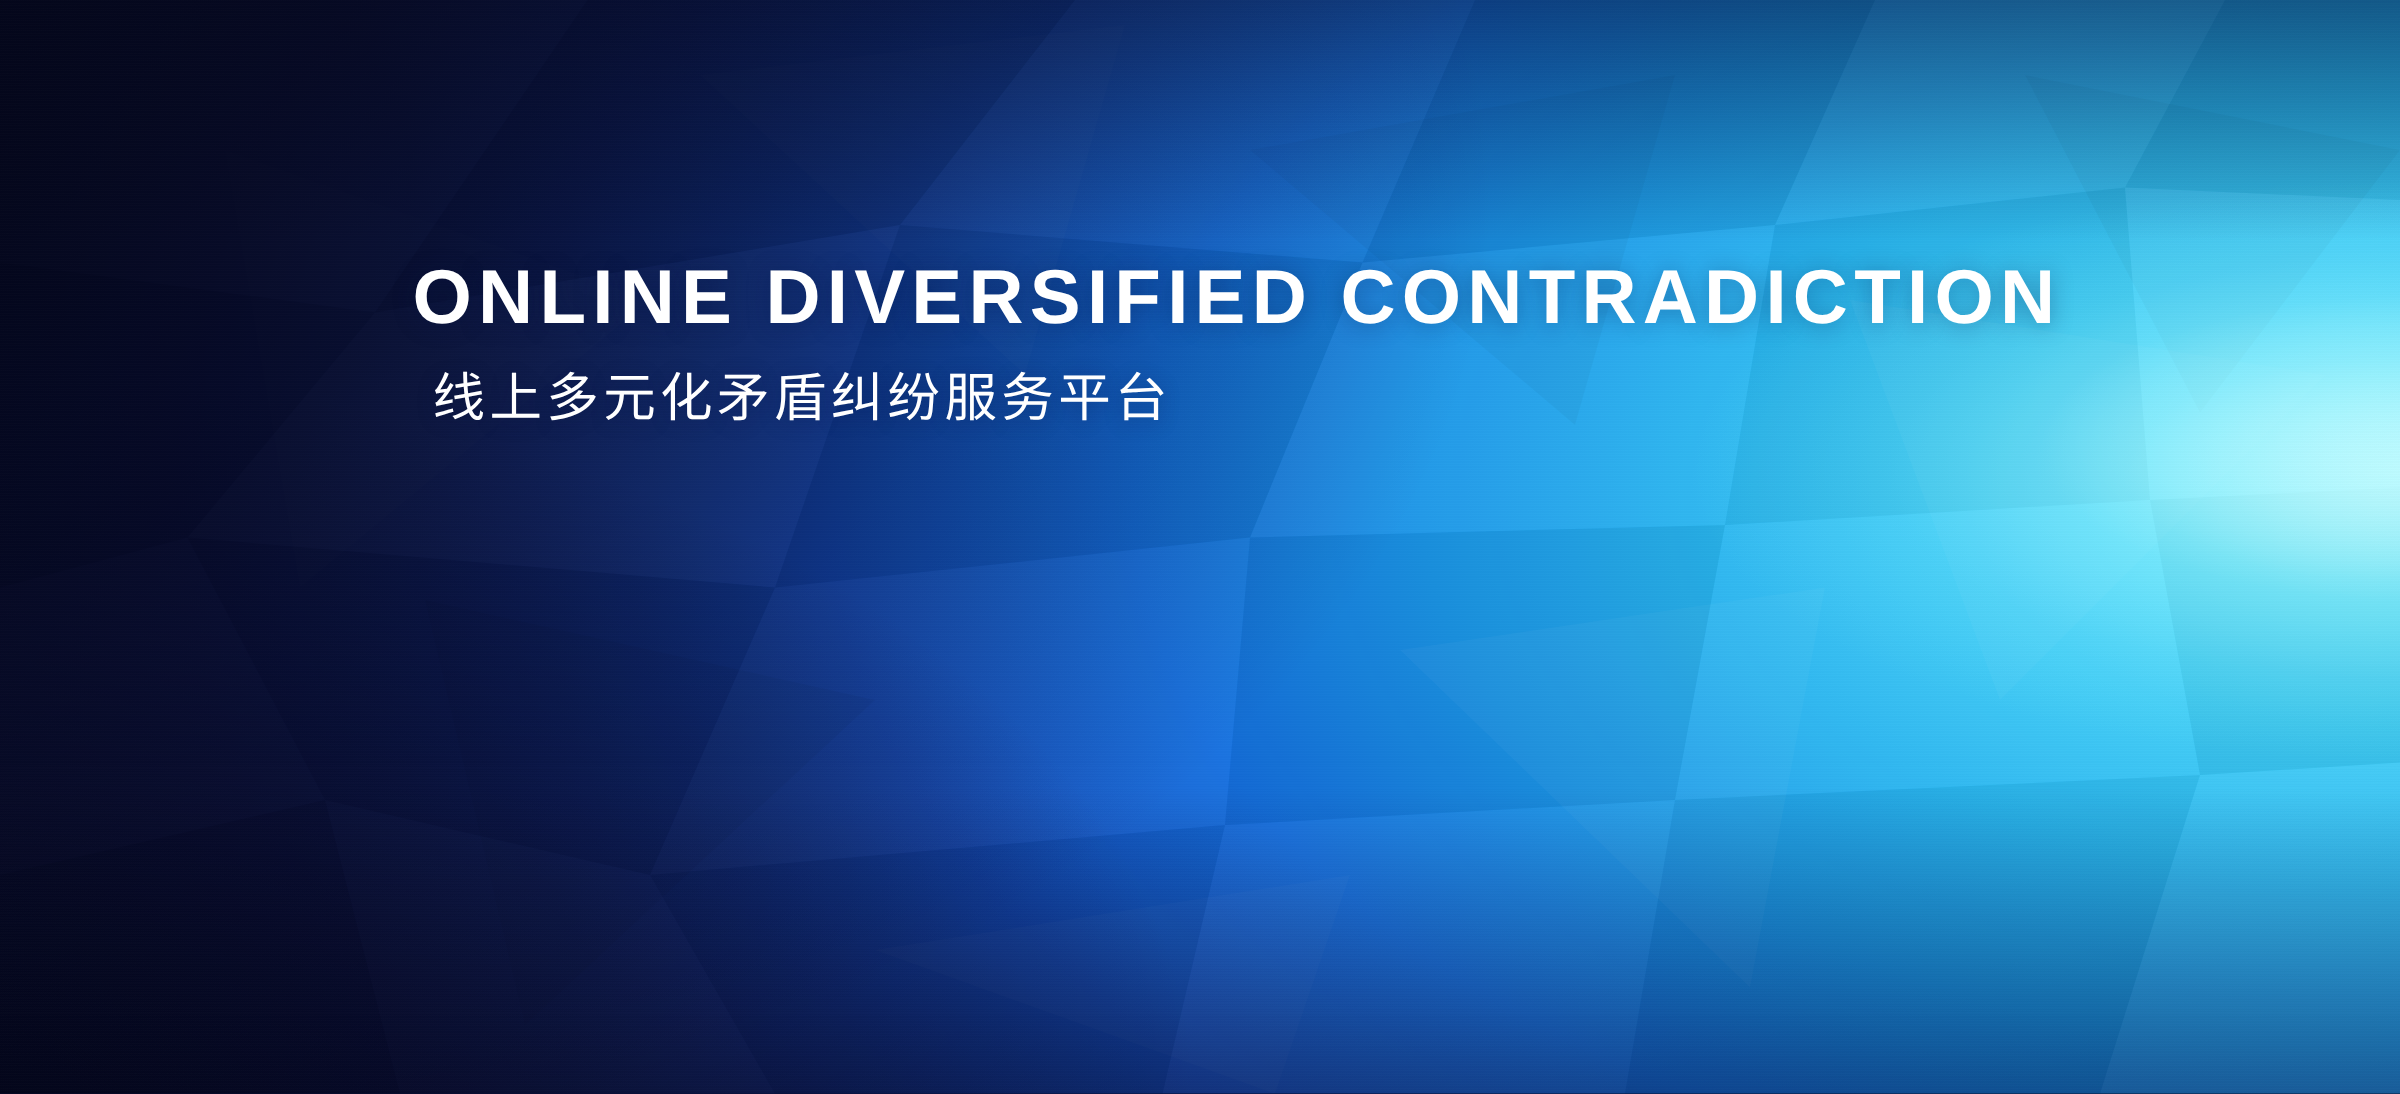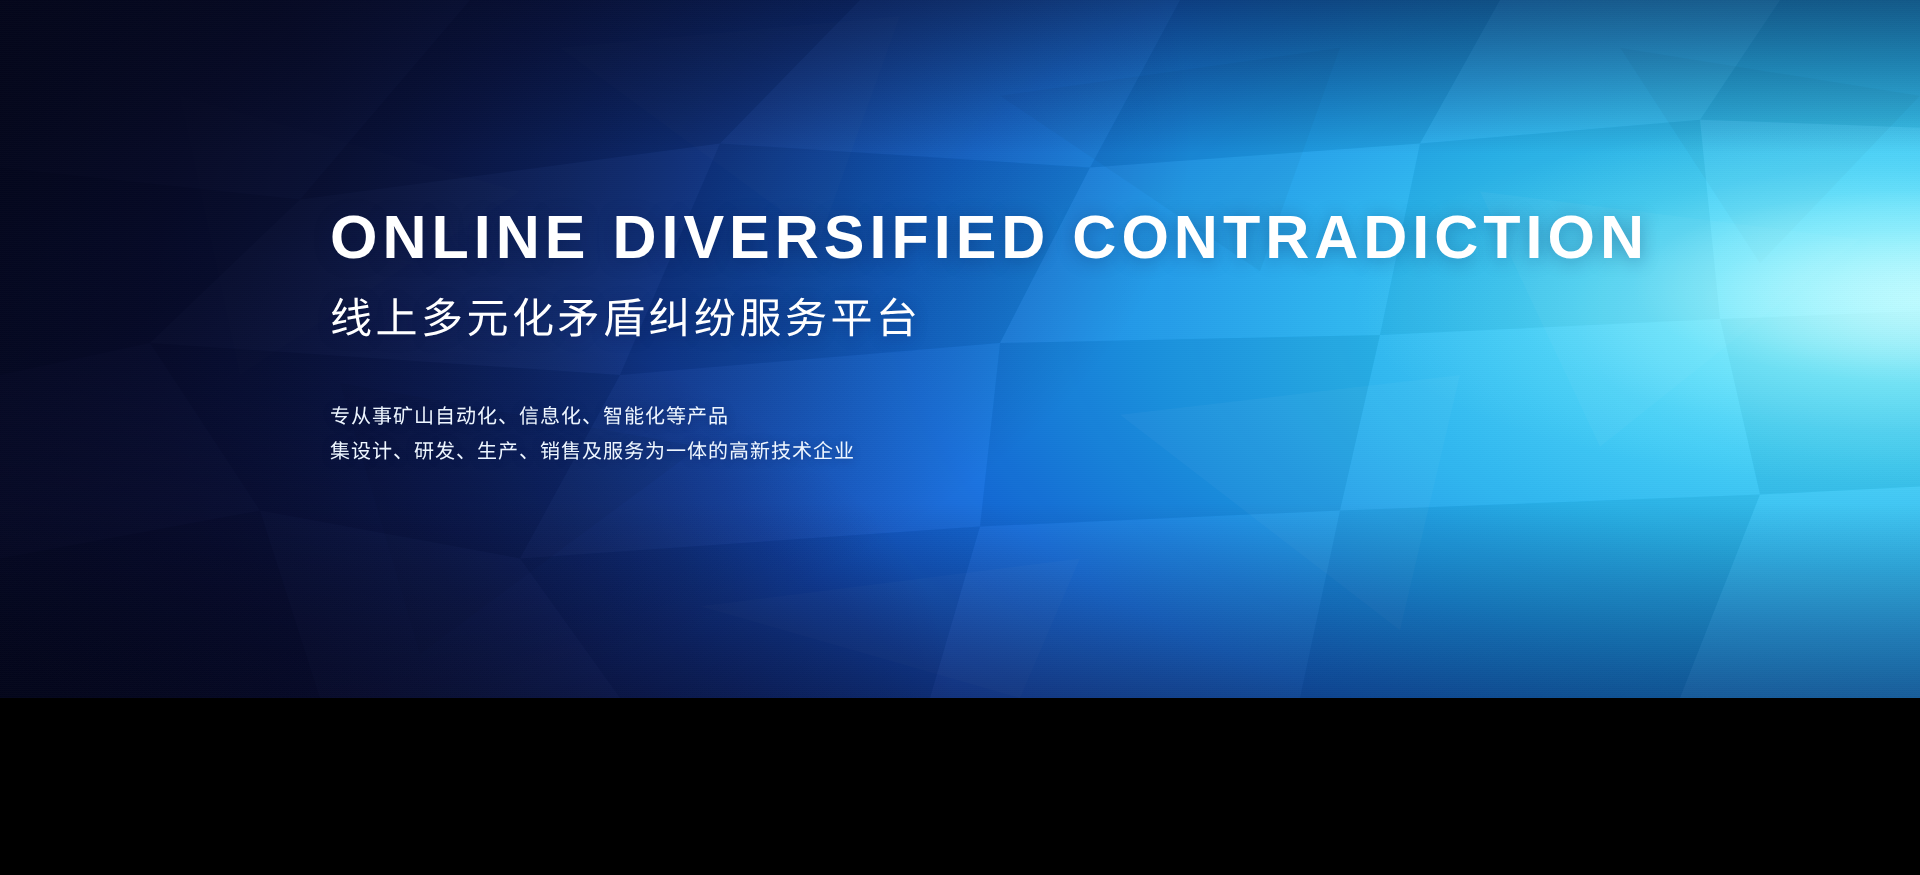--- a/index.html
+++ b/index.html
@@ -8,21 +8,21 @@
     padding: 0;
     background: #000;
   }
   body {
     font-family: "Liberation Sans", "DejaVu Sans", sans-serif;
   }
 
   .banner {
     position: relative;
     width: 1920px;
-    height: 698px;
+    height: 875px;
     overflow: hidden;
     background: #0a0f3c;
   }
 
   
   .bg-base {
     position: absolute;
     inset: 0;
     background:
       radial-gradient(120% 150% at 100% 45%,
@@ -93,21 +93,21 @@
     color: #ffffff;
     font-size: 61px;
     line-height: 63px;
     font-weight: 700;
     letter-spacing: 5.0px;
     white-space: nowrap;
     text-shadow: 0 2px 18px rgba(0,20,70,.34);
   }
 
   .subtitle {
-    margin: 26px 0 0 0;
+    margin: 26px 0 0 16px;
     color: #ffffff;
     font-size: 42px;
     line-height: 48px;
     font-weight: 400;
     letter-spacing: 3.5px;
     white-space: nowrap;
     text-shadow: 0 2px 16px rgba(0,20,70,.32);
   }
 
   .desc {
@@ -179,19 +179,15 @@
   <div class="bg-vignette"></div>
   <div class="bg-texture"></div>
 
   <div class="content">
 
     <h1 class="headline">ONLINE DIVERSIFIED CONTRADICTION</h1>
 
 
     <h2 class="subtitle">线上多元化矛盾纠纷服务平台</h2>
 
-    <ul class="desc">
-      <li class="desc-line">专从事矿山自动化、信息化、智能化等产品</li>
-      <li class="desc-line">集设计、研发、生产、销售及服务为一体的高新技术企业</li>
-    </ul>
 
   </div>
 </div>
 
 </body></html>

